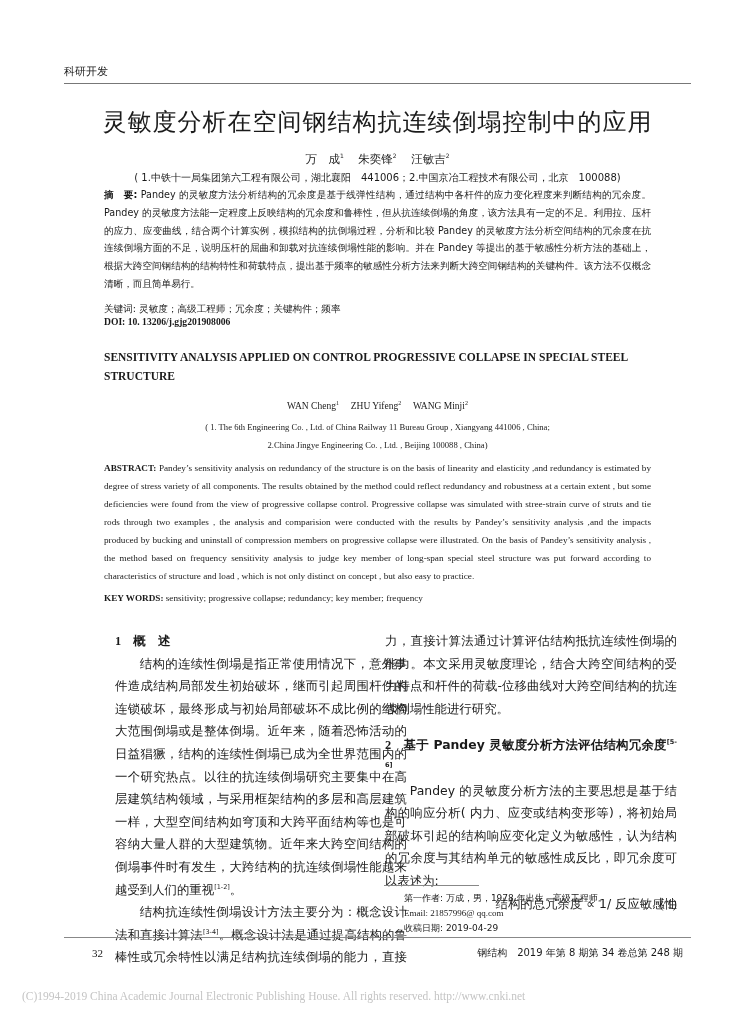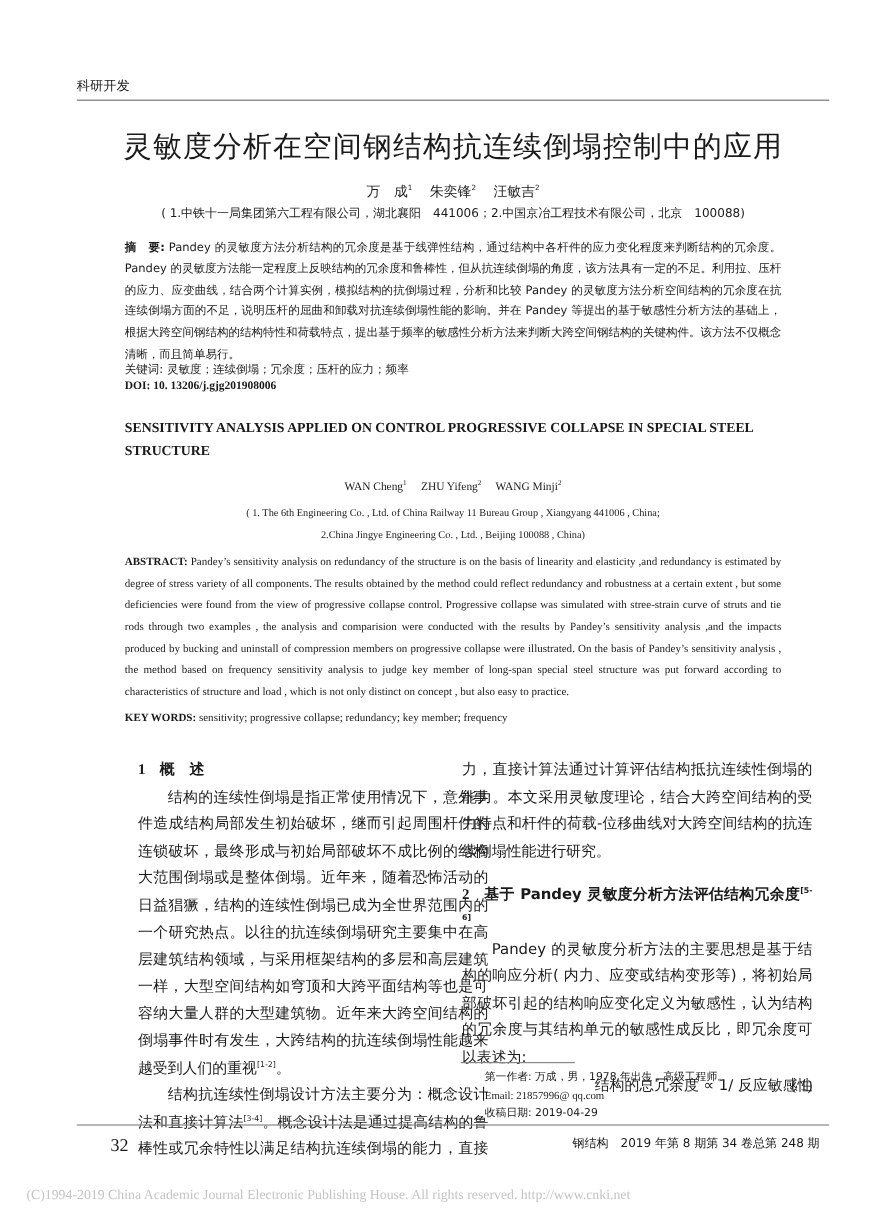--- a/index.html
+++ b/index.html
@@ -6,21 +6,21 @@
   body { width:745px; height:1024px; position:relative; overflow:hidden;
          font-family:"DejaVu Sans", sans-serif; color:#1a1a1a; }
   .abs { position:absolute; }
   .serif { font-family:"Liberation Serif", "DejaVu Serif", serif; }
   .section-tag { left:64px; top:64px; font-size:11px; }
   .hr-top { left:64px; top:83px; width:627px; height:1px; background:#777; }
   .title { left:64px; top:106px; width:627px; text-align:center; font-size:24px; letter-spacing:1px; }
   .authors-cn { left:64px; top:152px; width:627px; text-align:center; font-size:11.5px; }
   .authors-cn sup, .authors-en sup { font-size:6px; }
   .affil-cn { left:64px; top:171px; width:627px; text-align:center; font-size:10px; }
-  .abstract-cn { left:104px; top:198px; width:547px; font-size:9.6px; line-height:17.8px; text-align:justify; }
+  .abstract-cn { left:104px; top:186px; width:547px; font-size:9.6px; line-height:17.8px; text-align:justify; }
   .abstract-cn .label { font-weight:bold; }
   .kw-cn { left:104px; top:300px; width:547px; font-size:9.6px; line-height:17px; }
   .doi { left:104px; top:316px; font-size:9.6px; font-weight:bold; }
   .title-en { left:104px; top:348px; width:547px; text-align:left; font-size:11.5px; font-weight:bold; line-height:19px; }
   .authors-en { left:104px; top:400px; width:547px; text-align:center; font-size:9.5px; }
   .affil-en { left:104px; top:418px; width:547px; text-align:center; font-size:8.6px; line-height:18px; }
   .abstract-en { left:104px; top:459px; width:547px; font-size:9.2px; line-height:18px; text-align:justify; }
   .abstract-en b { font-weight:bold; }
   .kw-en { left:104px; top:593px; width:547px; font-size:9.2px; }
   .kw-en b { font-weight:bold; }
@@ -29,21 +29,21 @@
   .col-right { left:385px; top:630px; width:292px; }
   .h1 { font-weight:bold; }
   .h1 .num { font-family:"Liberation Serif", serif; font-weight:bold; margin-right:12px; }
   .indent { text-indent:2em; }
   sup.ref { font-size:6.5px; vertical-align:super; line-height:0; }
   .eq { text-align:right; padding-left:44px; position:relative; }
   .eq .eqnum { position:absolute; right:0; }
   .fn-rule { left:384px; top:885px; width:95px; height:1px; background:#888; }
   .footnote { left:404px; top:891px; font-size:9px; line-height:15px; }
   .hr-bottom { left:64px; top:937px; width:627px; height:1px; background:#888; }
-  .page-num { left:92px; top:947px; font-size:15px; }
+  .page-num { left:92px; top:947px; font-size:11px; }
   .journal-info { right:62px; top:946px; font-size:10px; }
   .copyright { left:22px; top:990px; font-size:11.5px; color:#c4c4c4; white-space:nowrap; }
 </style>
 </head>
 <body>
 
 <div class="abs section-tag">科研开发</div>
 <div class="abs hr-top"></div>
 
 <div class="abs title">灵敏度分析在空间钢结构抗连续倒塌控制中的应用</div>
@@ -52,21 +52,21 @@
   <span>万　成</span><sup>1</sup>&nbsp;&nbsp;&nbsp;
   <span>朱奕锋</span><sup>2</sup>&nbsp;&nbsp;&nbsp;
   <span>汪敏吉</span><sup>2</sup>
 </div>
 <div class="abs affil-cn">( 1.中铁十一局集团第六工程有限公司，湖北襄阳　441006；2.中国京冶工程技术有限公司，北京　100088)</div>
 
 <div class="abs abstract-cn">
   <span class="label">摘　要:</span><span> Pandey 的灵敏度方法分析结构的冗余度是基于线弹性结构，通过结构中各杆件的应力变化程度来判断结构的冗余度。Pandey 的灵敏度方法能一定程度上反映结构的冗余度和鲁棒性，但从抗连续倒塌的角度，该方法具有一定的不足。利用拉、压杆的应力、应变曲线，结合两个计算实例，模拟结构的抗倒塌过程，分析和比较 Pandey 的灵敏度方法分析空间结构的冗余度在抗连续倒塌方面的不足，说明压杆的屈曲和卸载对抗连续倒塌性能的影响。并在 Pandey 等提出的基于敏感性分析方法的基础上，根据大跨空间钢结构的结构特性和荷载特点，提出基于频率的敏感性分析方法来判断大跨空间钢结构的关键构件。该方法不仅概念清晰，而且简单易行。</span>
 </div>
 <div class="abs kw-cn">
-  <span>关键词:</span><span> 灵敏度；连续倒塌；冗余度；压杆的应力；频率</span>
+  <span>关键词:</span><span> 灵敏度；高级工程师；冗余度；关键构件；频率</span>
 </div>
 <div class="abs doi serif">DOI: 10. 13206/j.gjg201908006</div>
 
 <div class="abs title-en serif">SENSITIVITY ANALYSIS APPLIED ON CONTROL PROGRESSIVE COLLAPSE IN SPECIAL STEEL STRUCTURE</div>
 <div class="abs authors-en serif">
   <span>WAN Cheng</span><sup>1</sup>&nbsp;&nbsp;&nbsp;&nbsp;
   <span>ZHU Yifeng</span><sup>2</sup>&nbsp;&nbsp;&nbsp;&nbsp;
   <span>WANG Minji</span><sup>2</sup>
 </div>
 <div class="abs affil-en serif">

